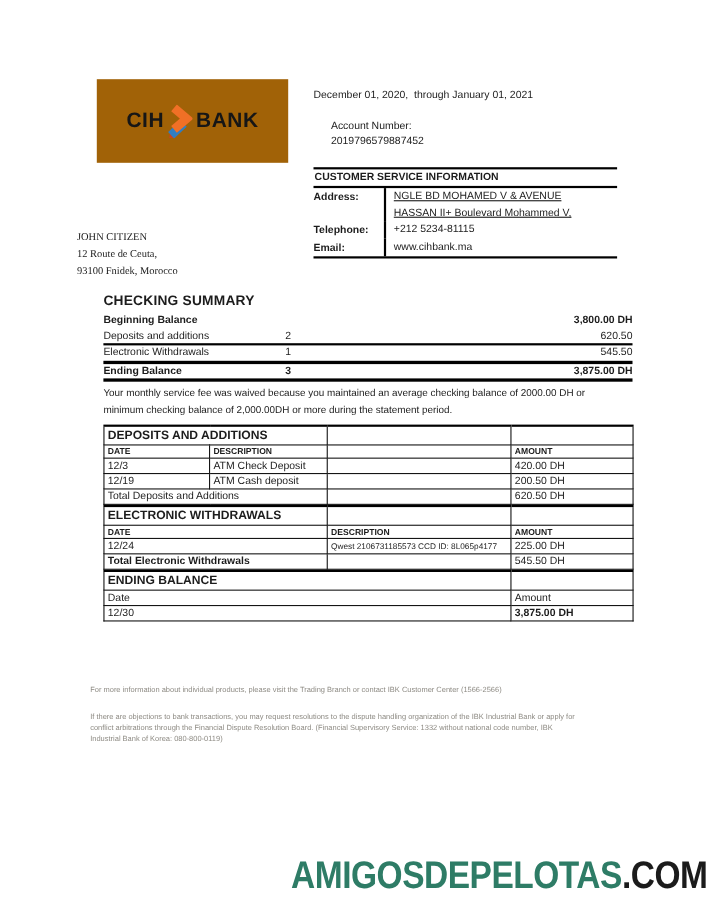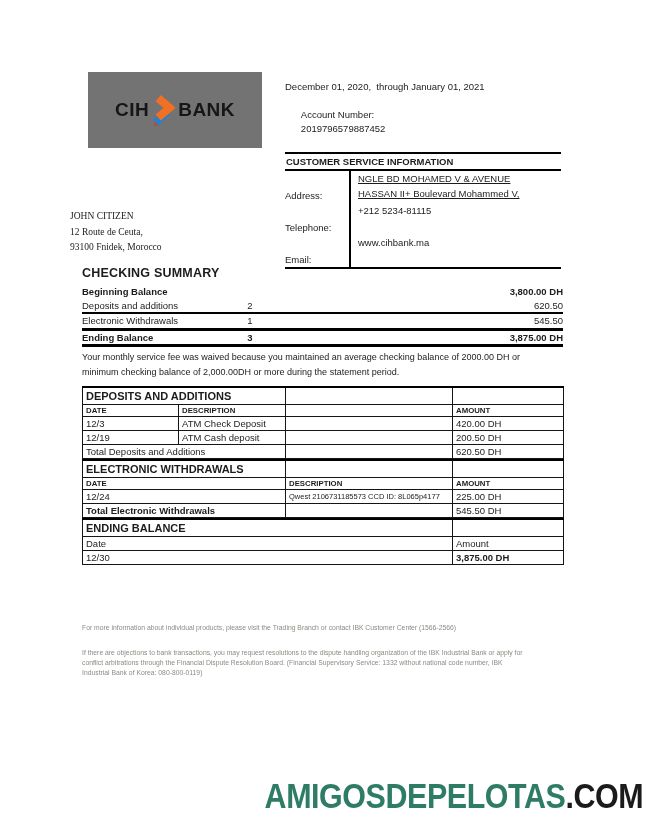--- a/index.html
+++ b/index.html
@@ -4,40 +4,40 @@
 <style>
   * { box-sizing: border-box; }
   html,body { margin:0; padding:0; background:#ffffff; }
   .page {
     position: relative; width: 648px; height: 839px; background:#fff;
     font-family: "Liberation Sans", sans-serif; color:#1c1c1c; overflow:hidden;
   }
 
   
   .logo-box { position:absolute; left:88px; top:72px; width:174px; height:76px;
-    background:#737373; display:flex; align-items:center; justify-content:center; }
+    background:#a16207; display:flex; align-items:center; justify-content:center; }
   .logo-inner { display:flex; align-items:center; }
   .logo-text { font-weight:bold; font-size:19px; letter-spacing:.5px; color:#161616; }
   .logo-mark { width:23px; height:31px; margin:0 3px; }
 
   
   .header-info { position:absolute; left:285px; top:80px; width:276px; font-size:9.5px; }
   .hi-line { line-height:14px; white-space:pre-wrap; }
   .hi-title { font-weight:bold; font-size:9.5px; margin-top:2px; padding:2px 0 2px 1px;
     border-top:2.5px solid #000; border-bottom:2.5px solid #000; }
   .hi-grid { display:grid; grid-template-columns:64px 1fr; border-bottom:2px solid #000; }
-  .hi-label { line-height:15px; padding-top:17px; }
+  .hi-label { line-height:15px; padding-top:1px;font-weight:bold; }
   .hi-value { border-left:2px solid #000; padding-left:7px; line-height:15px; }
   .hi-value div { line-height:15px;text-decoration:underline; }
 
   
   .customer { position:absolute; left:70px; top:209px; font-size:9.5px; line-height:15.5px;font-family:Liberation Serif, serif; }
 
   
-  .main { position:absolute; left:82px; top:266px; width:481px; }
+  .main { position:absolute; left:94px; top:266px; width:481px; }
   .summary-title { font-weight:bold; font-size:12.5px; letter-spacing:.2px; margin:0 0 5px 0; }
   .sum-head, .sum-row { display:grid; grid-template-columns:122px 92px 1fr; }
   .sum-head { font-size:7.8px; font-weight:bold; line-height:11px; }
   .sum-row { font-size:9.5px; line-height:13.5px; }
   .cell-inst { text-align:center; }
   .cell-amt { text-align:right; }
   .bold { font-weight:bold; }
   .bb2 { border-bottom:2px solid #000; }
   .bb3 { border-bottom:3px solid #000; }
   .note { font-size:9px; line-height:14.5px; margin:3px 0 7px 0; }

